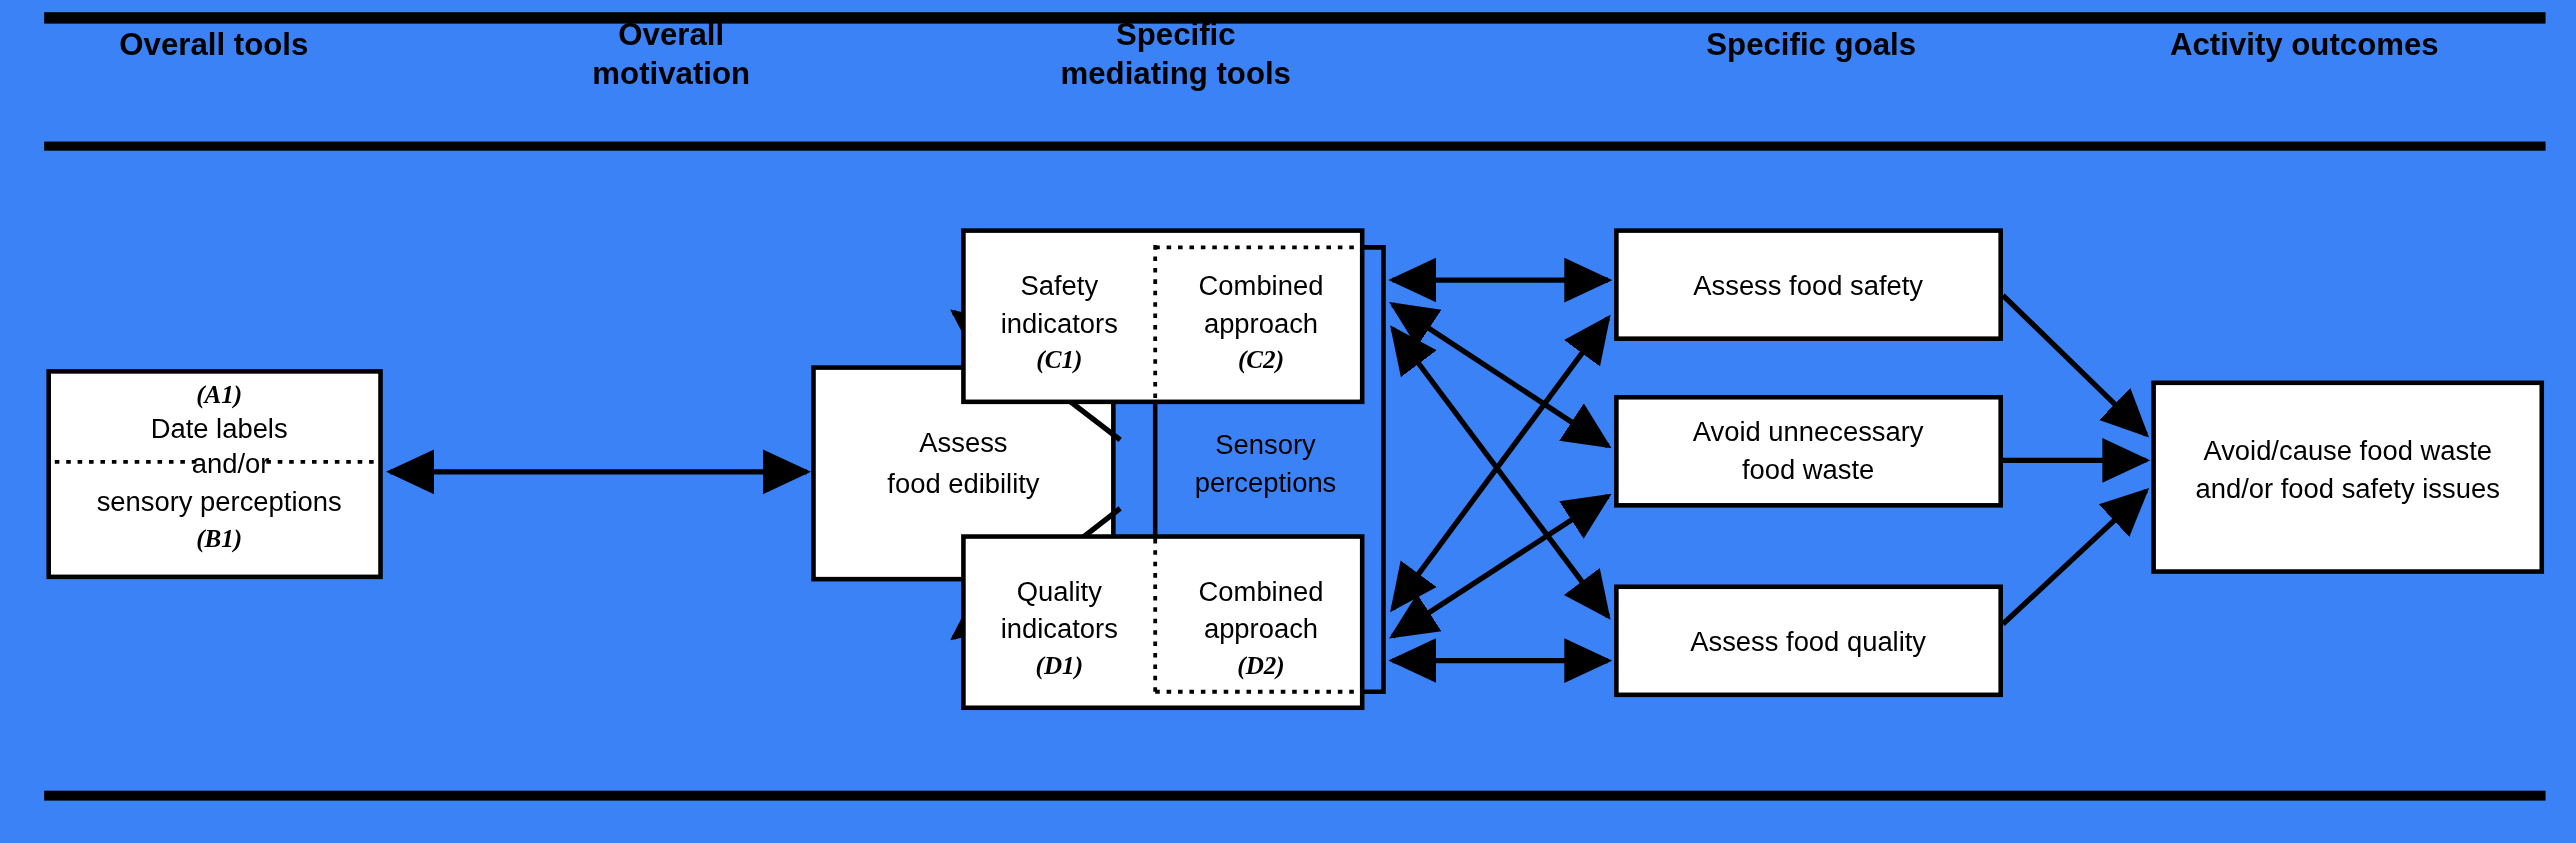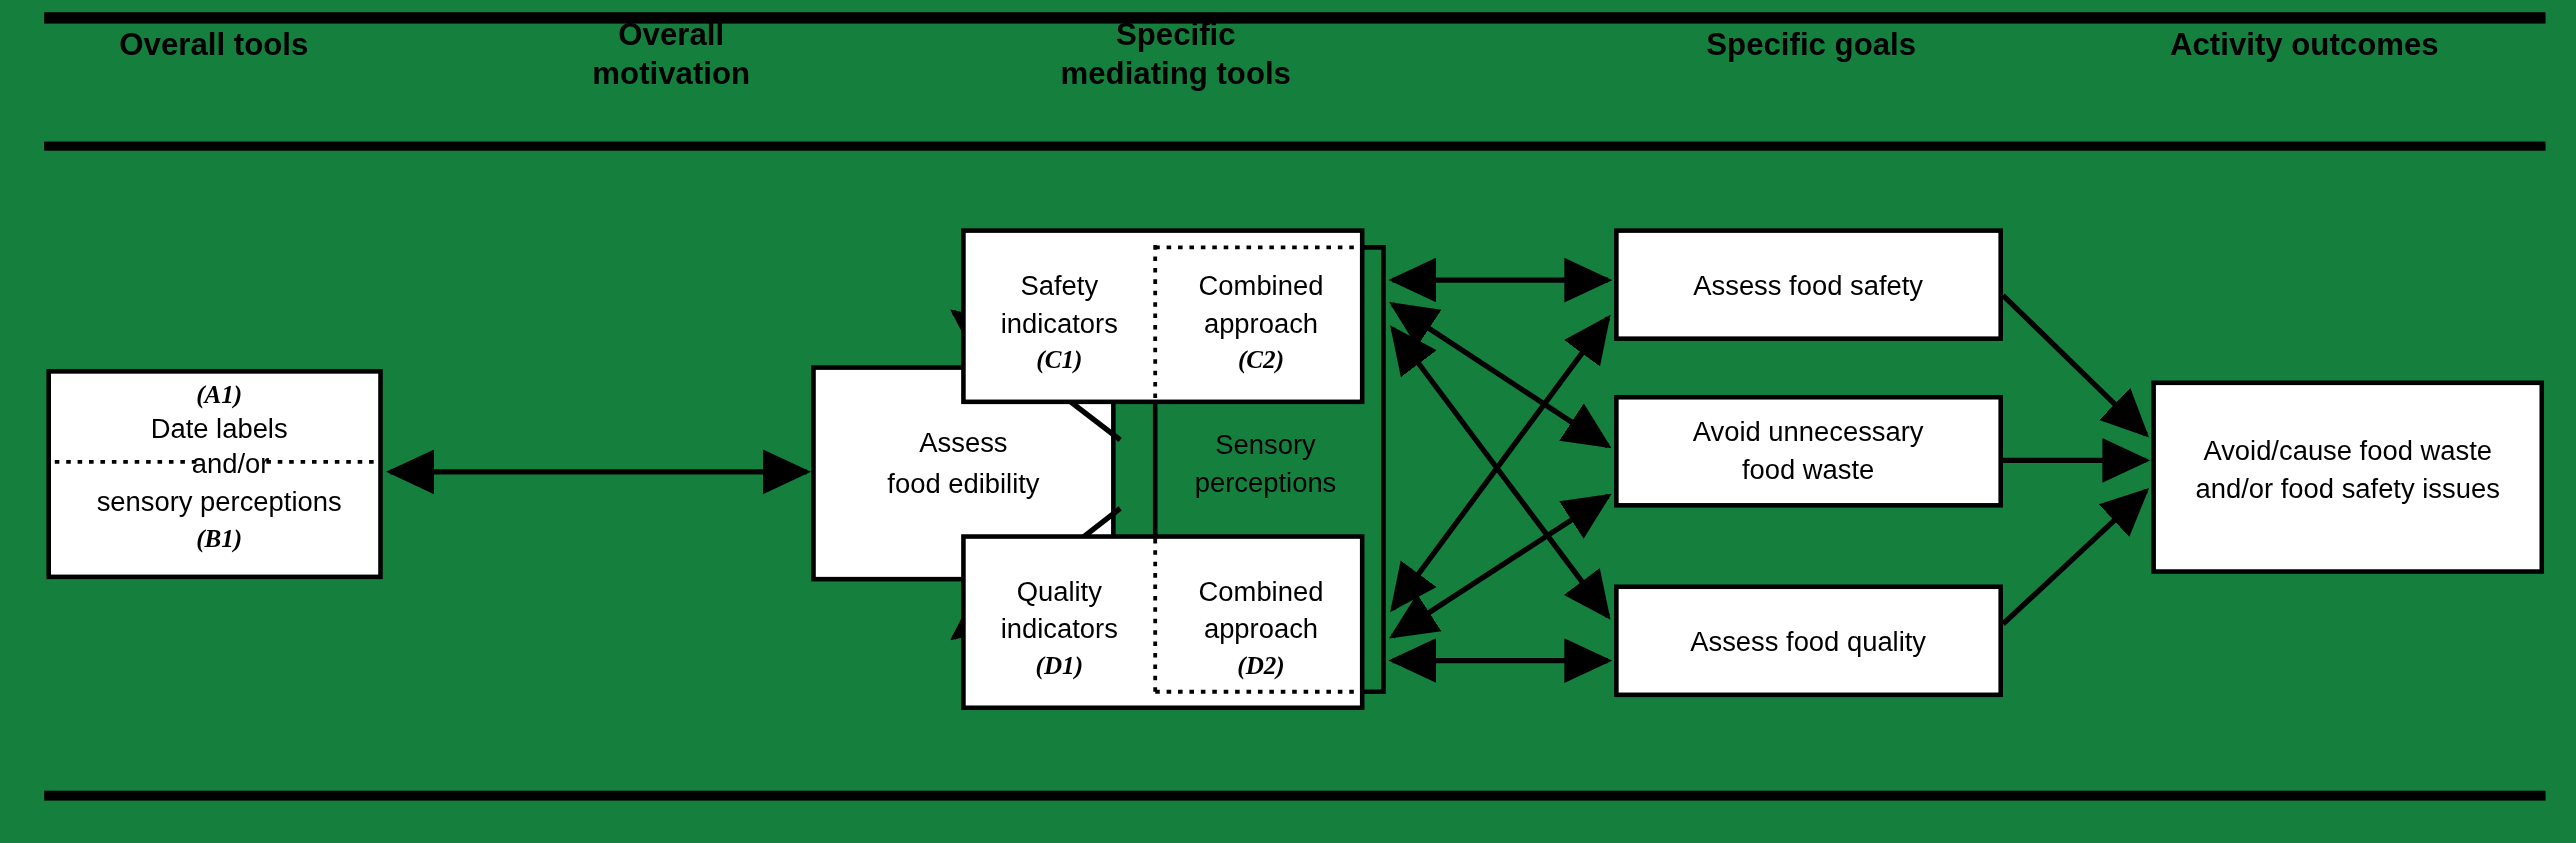--- a/index.html
+++ b/index.html
@@ -10,21 +10,21 @@
   body {
     width: 2576px;
     height: 844px;
     font-family: "Liberation Sans", sans-serif;
     overflow: hidden;
   }
   #figure {
     position: relative;
     width: 2576px;
     height: 844px;
-    background: #15803d;
+    background: #3b82f6;
   }
   svg#diagram {
     display: block;
     width: 2576px;
     height: 844px;
   }
   .rule {
     fill: #000000;
   }
   .box {

